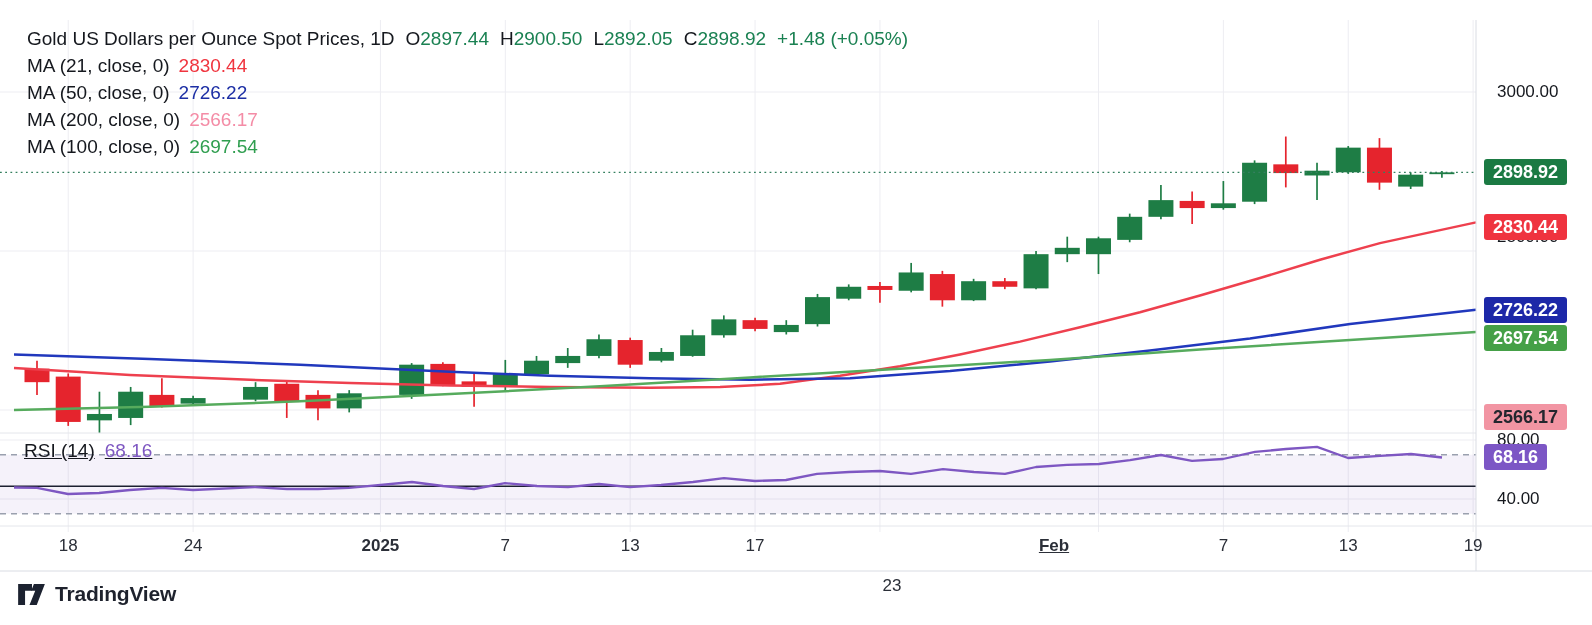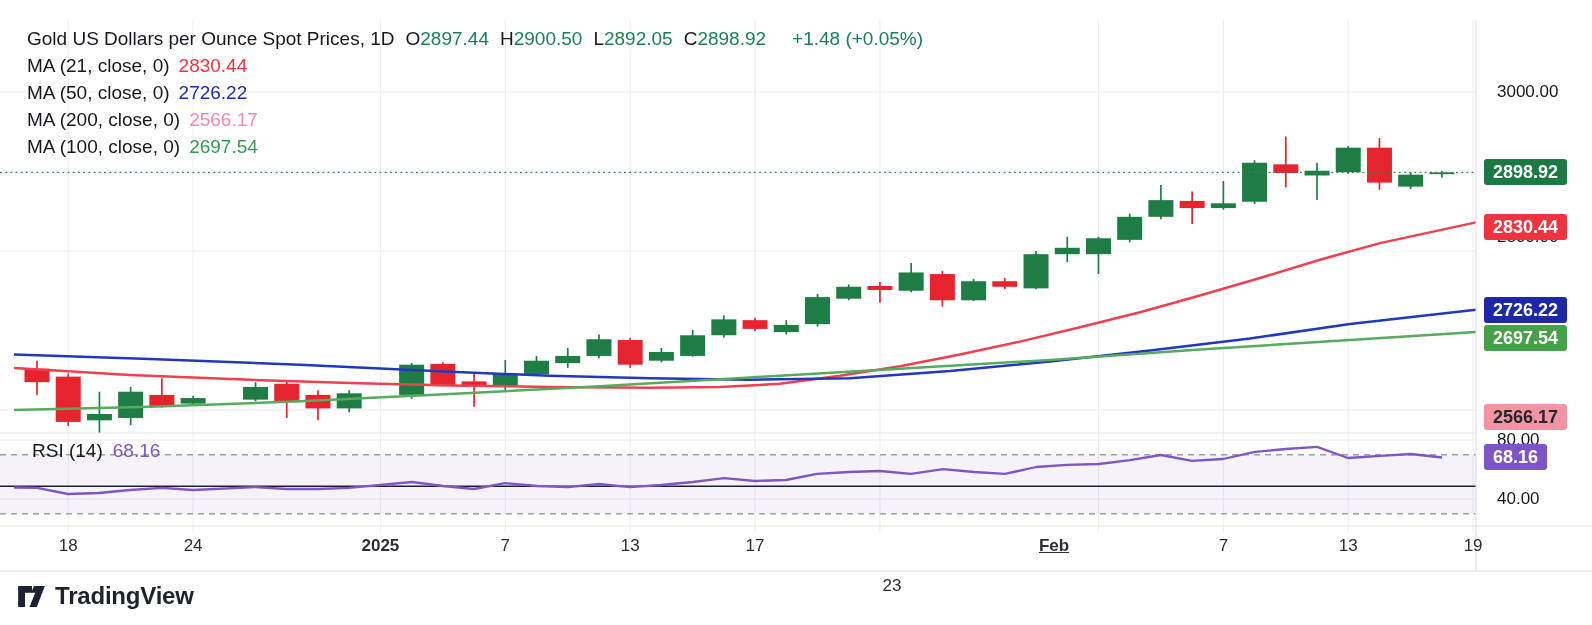--- a/index.html
+++ b/index.html
@@ -8,43 +8,43 @@
        -webkit-font-smoothing:antialiased;}
   #app{position:relative;width:1592px;height:625px;background:#fff;}
   #plot{position:absolute;left:0;top:0;width:1592px;height:625px;}
 
   
   .legend{position:absolute;left:27px;top:25px;line-height:27px;font-size:19px;color:#15181e;}
   .lrow{white-space:nowrap;}
   .ttl{font-weight:500;cursor:pointer;}
   .ohlc-k{margin-left:11px;color:#15181e;}
   .ohlc-v{color:#1a8152;}
-  .chg{margin-left:26px;color:#1a8152;}
+  .chg{margin-left:11px;color:#1a8152;}
   .ma-lbl{color:#15181e;}
   .ma-val{margin-left:9px;font-weight:500;}
 
   
-  .rsi-lab{position:absolute;left:32px;top:440px;font-size:19px;line-height:21px;color:#15181e;white-space:nowrap;cursor:pointer;}
+  .rsi-lab{position:absolute;left:24px;top:440px;font-size:19px;line-height:21px;color:#15181e;white-space:nowrap;cursor:pointer;text-decoration:underline;}
   .rsi-val{margin-left:10px;font-weight:500;}
 
   
   #paxis{position:absolute;left:1476px;top:0;width:116px;height:571px;cursor:ns-resize;}
   .axlab{position:absolute;left:21px;font-size:17px;font-weight:500;color:#15181e;white-space:nowrap;}
   .badge{position:absolute;left:8px;height:26px;line-height:26px;padding:0 9px;border-radius:3px;
          font-size:18px;font-weight:700;white-space:nowrap;}
 
   
   #taxis{position:absolute;left:0;top:527px;width:1250px;height:44px;cursor:ew-resize;}
   .tlab{position:absolute;top:9px;width:80px;margin-left:-40px;text-align:center;
         font-size:17px;font-weight:500;color:#2b2f38;}
   .tlab.bold{font-weight:700;}
 
   
   .tvlogo{position:absolute;left:18px;top:582px;display:flex;align-items:center;cursor:pointer;}
-  .tvtext{margin-left:10px;font-size:24px;font-weight:600;color:#1e222d;letter-spacing:-0.2px;}
+  .tvtext{margin-left:10px;font-size:21px;font-weight:600;color:#1e222d;letter-spacing:-0.2px;}
 </style>
 </head>
 <body>
 
 <div id="app">
 
   <svg id="plot" xmlns="http://www.w3.org/2000/svg" viewBox="0 0 1592 625">
       <line x1="68.22" y1="20" x2="68.22" y2="532" stroke="#ededf2" stroke-width="1"></line>
       <line x1="193.1" y1="20" x2="193.1" y2="532" stroke="#ededf2" stroke-width="1"></line>
       <line x1="380.41999999999996" y1="20" x2="380.41999999999996" y2="532" stroke="#ededf2" stroke-width="1"></line>

